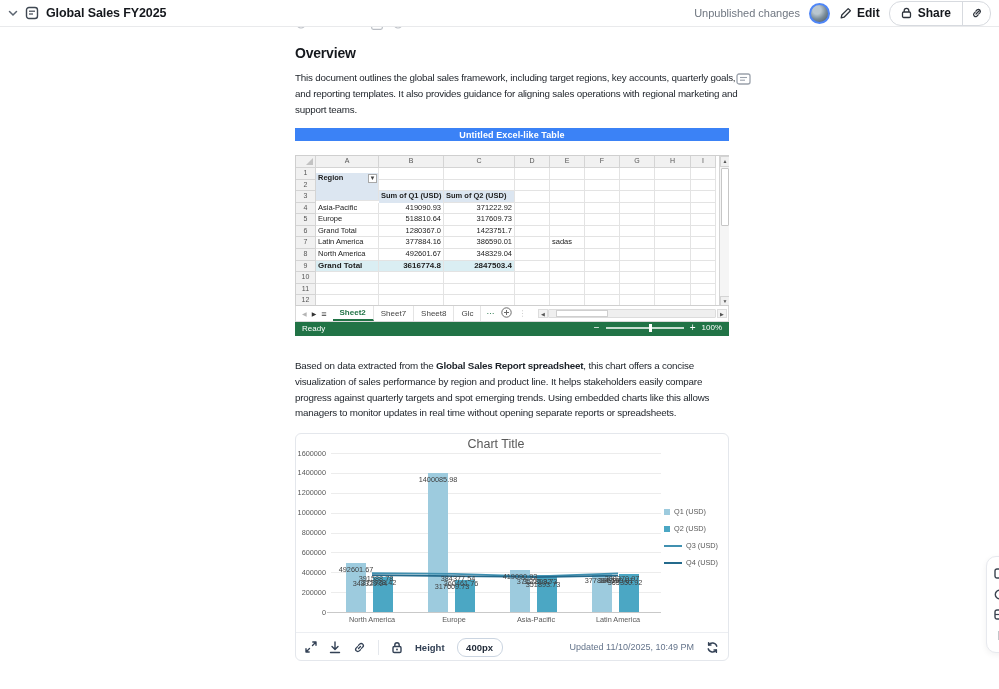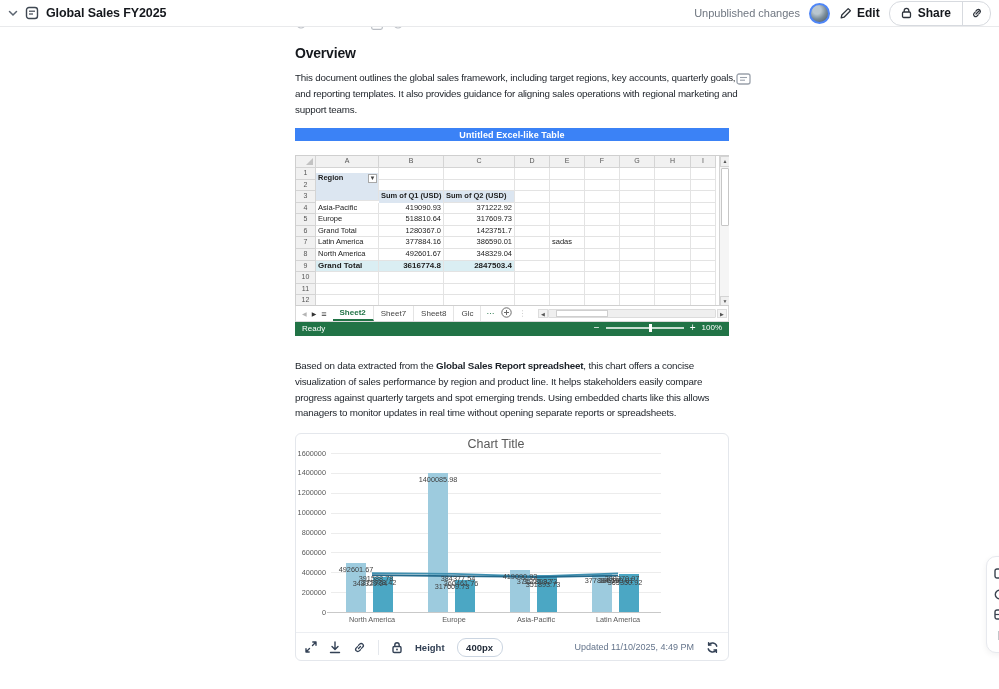--- a/index.html
+++ b/index.html
@@ -391,20 +391,38 @@
       <div class="dlabel" style="left: 244px; top: 142.934px;">357893.73</div>
       <div class="dlabel" style="left: 326px; top: 139.906px;">388370.97</div>
       <div class="dlabel" style="left: 83px; top: 143.534px;">371988.42</div>
       <div class="dlabel" style="left: 165px; top: 144.679px;">360461.76</div>
       <div class="dlabel" style="left: 247px; top: 145.531px;">351893.73</div>
       <div class="dlabel" style="left: 329px; top: 144.193px;">365350.92</div>
       <div class="xlab" style="left: 76px;">North America</div>
       <div class="xlab" style="left: 158px;">Europe</div>
       <div class="xlab" style="left: 240px;">Asia-Pacific</div>
       <div class="xlab" style="left: 322px;">Latin America</div>
+      <div class="legend" style="">
+        <span class="leg-item">
+          <span style="width: 6px; height: 6px; background: rgb(157, 203, 222); display: inline-block;"></span>
+          <span>Q1 (USD)</span>
+        </span>
+        <span class="leg-item">
+          <span style="width: 6px; height: 6px; background: rgb(75, 167, 196); display: inline-block;"></span>
+          <span>Q2 (USD)</span>
+        </span>
+        <span class="leg-item">
+          <span style="width: 18px; height: 2px; background: rgb(64, 144, 176); display: inline-block;"></span>
+          <span>Q3 (USD)</span>
+        </span>
+        <span class="leg-item">
+          <span style="width: 18px; height: 2px; background: rgb(36, 106, 140); display: inline-block;"></span>
+          <span>Q4 (USD)</span>
+        </span>
+      </div>
     </div>
   <div class="chart-toolbar">
     <span class="ibtn">
       <svg width="12" height="12" viewBox="0 0 12 12">
           <path d="M7.5 4.5L11 1M11 1H7.8M11 1v3.2M4.5 7.5L1 11M1 11h3.2M1 11V7.8" fill="none" stroke="#334155" stroke-width="1.4" stroke-linecap="round"></path>
         </svg>
     </span>
     <span class="ibtn">
       <svg width="12" height="13" viewBox="0 0 12 13">
           <path d="M6 1v7M3 5.5L6 8.5 9 5.5M1.5 11.5h9" fill="none" stroke="#334155" stroke-width="1.4" stroke-linecap="round" stroke-linejoin="round"></path>
@@ -418,21 +436,21 @@
     <span class="ct-sep"></span>
     <span class="ibtn">
       <svg width="12" height="13" viewBox="0 0 12 13">
           <rect x="2" y="5.5" width="8" height="6" rx="1.3" fill="none" stroke="#334155" stroke-width="1.4"></rect>
           <path d="M3.8 5.5V3.9a2.2 2.2 0 0 1 4.4 0v1.6" fill="none" stroke="#334155" stroke-width="1.4"></path>
           <circle cx="6" cy="8.5" r="0.9" fill="#334155"></circle>
         </svg>
     </span>
     <span class="ct-label">Height</span>
     <input class="ct-input" value="400px" style="">
-    <span class="ct-updated">Updated 11/10/2025, 4:49 PM</span>
+    <span class="ct-updated">Updated 11/10/2025, 10:49 PM</span>
     <span class="ibtn">
       <svg width="13" height="13" viewBox="0 0 13 13">
           <path d="M10.8 5.2A4.6 4.6 0 0 0 2.6 4M2.2 7.8A4.6 4.6 0 0 0 10.4 9" fill="none" stroke="#334155" stroke-width="1.4" stroke-linecap="round"></path>
           <path d="M2.6 1.6V4h2.4M10.4 11.4V9H8" fill="none" stroke="#334155" stroke-width="1.4" stroke-linecap="round" stroke-linejoin="round"></path>
         </svg>
     </span>
   </div>
 </div>
 
 <div class="side-panel">

